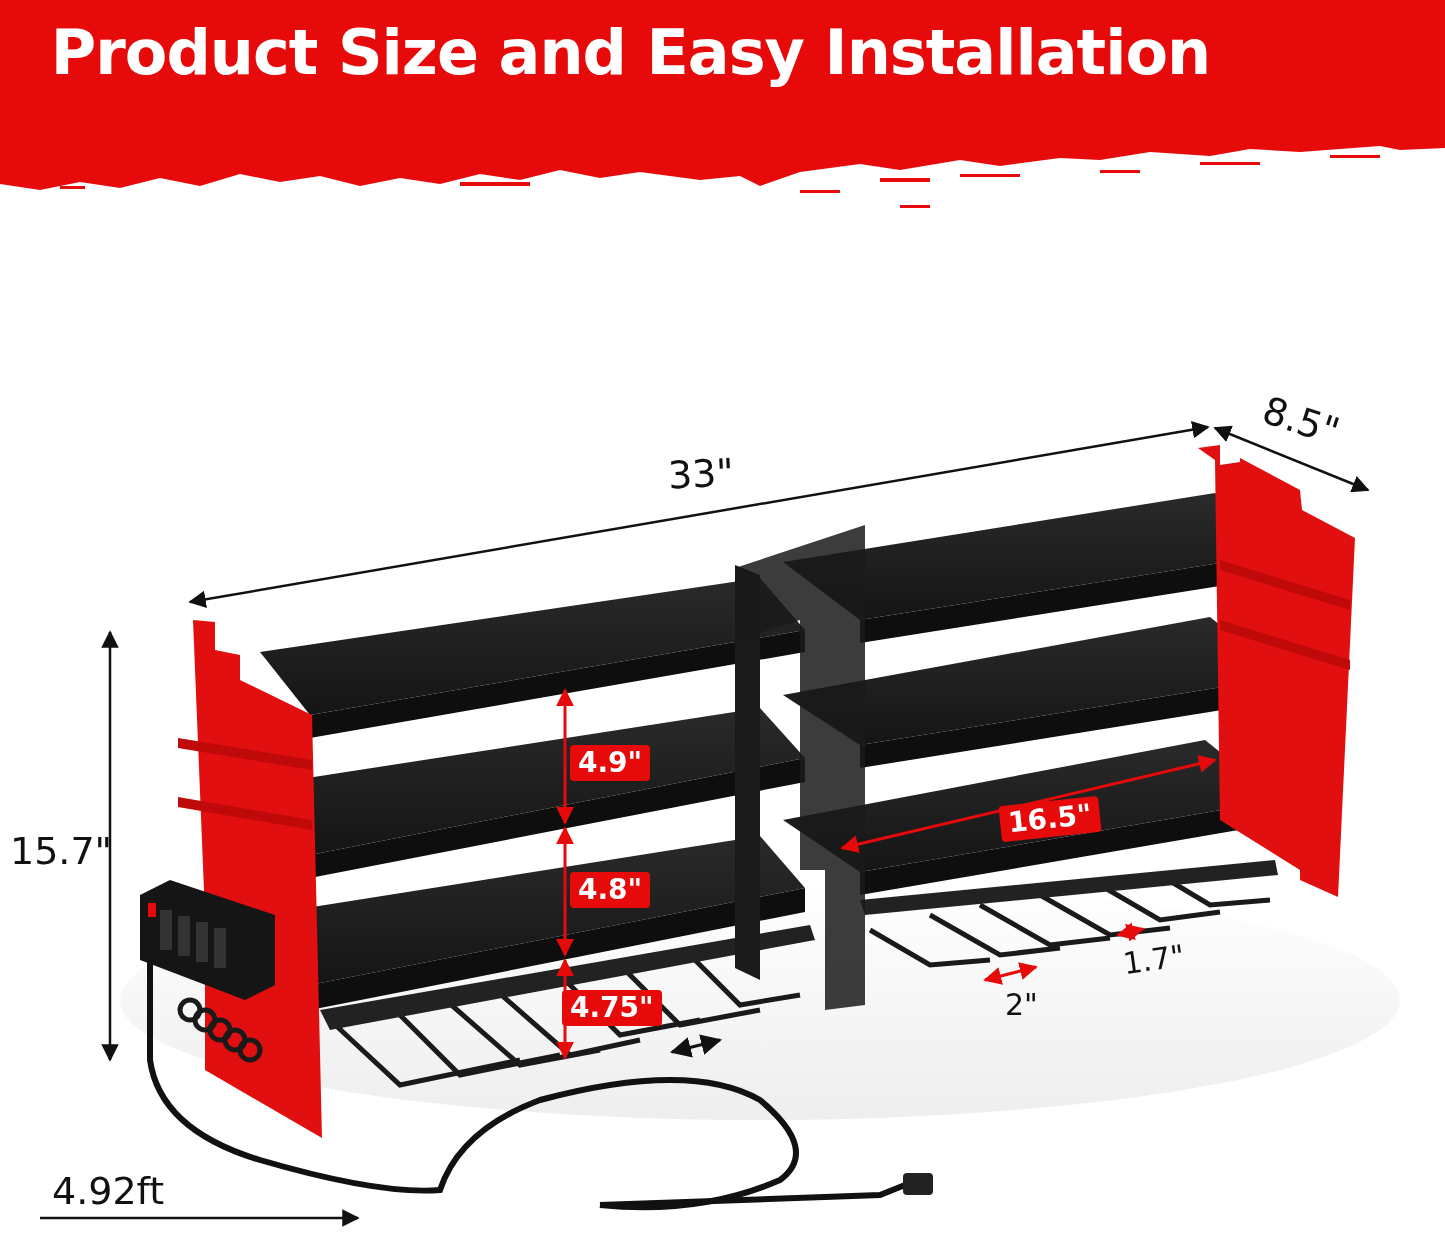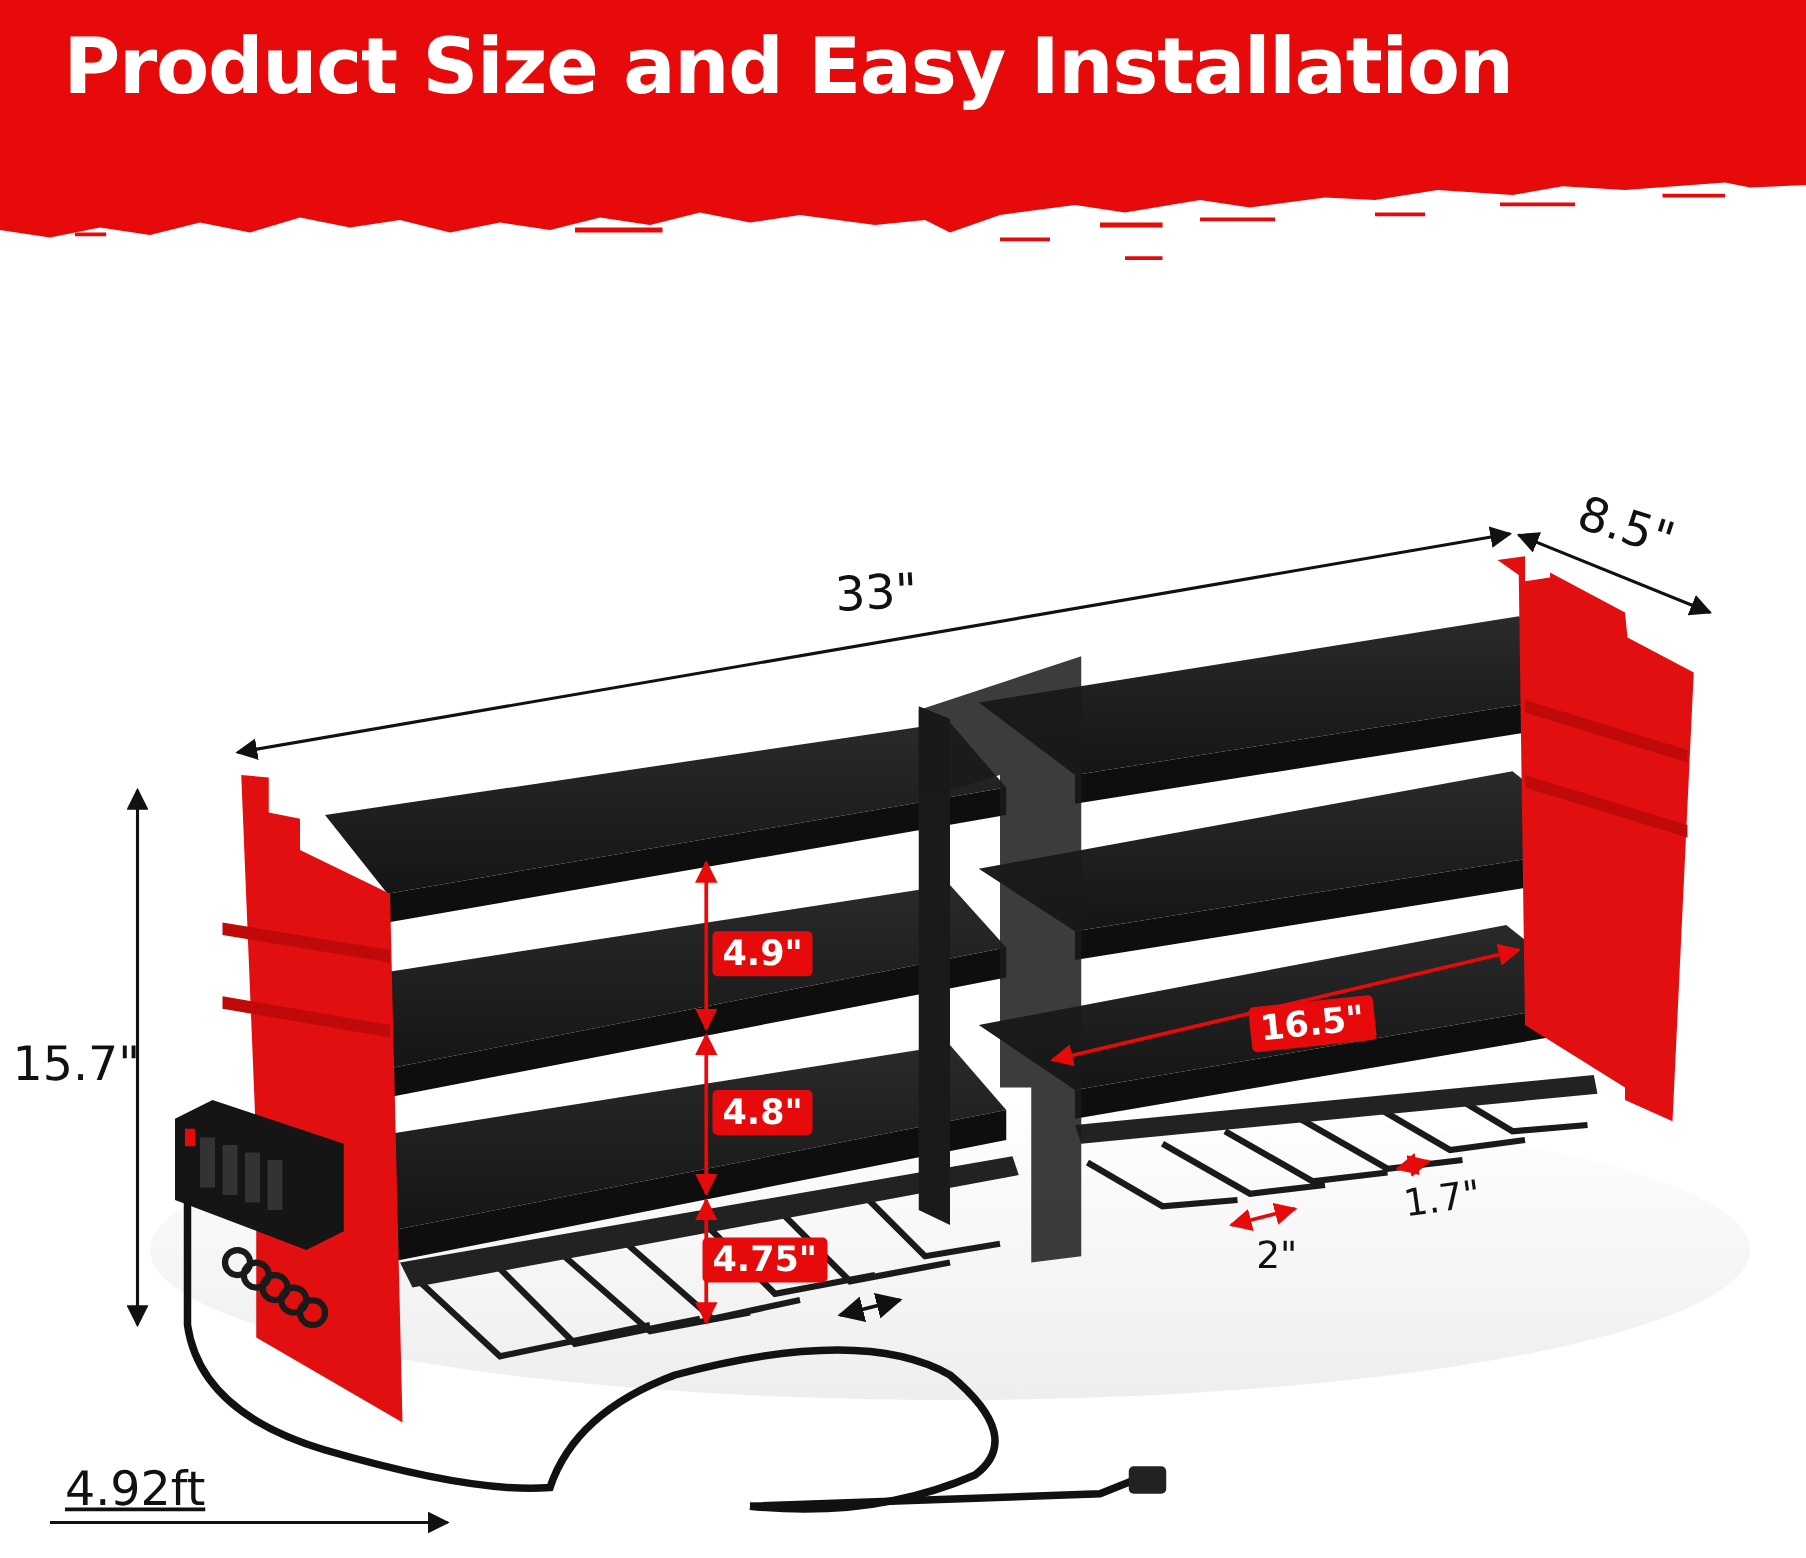--- a/index.html
+++ b/index.html
@@ -155,20 +155,20 @@
   <line x1="565" y1="960" x2="565" y2="1058" stroke="#e70a0a" stroke-width="3" marker-start="url(#ahr)" marker-end="url(#ahr)"></line>
   <line x1="842" y1="848" x2="1215" y2="760" stroke="#e70a0a" stroke-width="3" marker-start="url(#ahr)" marker-end="url(#ahr)"></line>
   <line x1="985" y1="980" x2="1036" y2="967" stroke="#e70a0a" stroke-width="3" marker-start="url(#ahr)" marker-end="url(#ahr)"></line>
   <line x1="1118" y1="935" x2="1143" y2="929" stroke="#e70a0a" stroke-width="3" marker-start="url(#ahr)" marker-end="url(#ahr)"></line>
   <line x1="672" y1="1052" x2="720" y2="1040" stroke="#111" stroke-width="3" marker-start="url(#ah)" marker-end="url(#ah)"></line>
 </svg>
 
 <div class="dim" style="left:668px;top:455px;transform:rotate(-3deg);">33"</div>
 <div class="dim" style="left:1262px;top:402px;transform:rotate(18deg);">8.5"</div>
 <div class="dim" style="left:10px;top:832px;">15.7"</div>
-<div class="dim" style="left:52px;top:1172px;text-decoration:underline;">4.92ft</div>
+<div class="dim" style="left:52px;top:1172px;">4.92ft</div>
 <div class="dim" style="left:1005px;top:990px;font-size:30px;">2"</div>
 <div class="dim" style="left:1123px;top:945px;font-size:30px;transform:rotate(-8deg);">1.7"</div>
 
 <div class="tag" style="left:570px;top:745px;">4.9"</div>
 <div class="tag" style="left:570px;top:872px;">4.8"</div>
 <div class="tag" style="left:562px;top:990px;">4.75"</div>
 <div class="tag" style="left:1000px;top:801px;transform:rotate(-6deg);">16.5"</div>
 
 </body></html>

